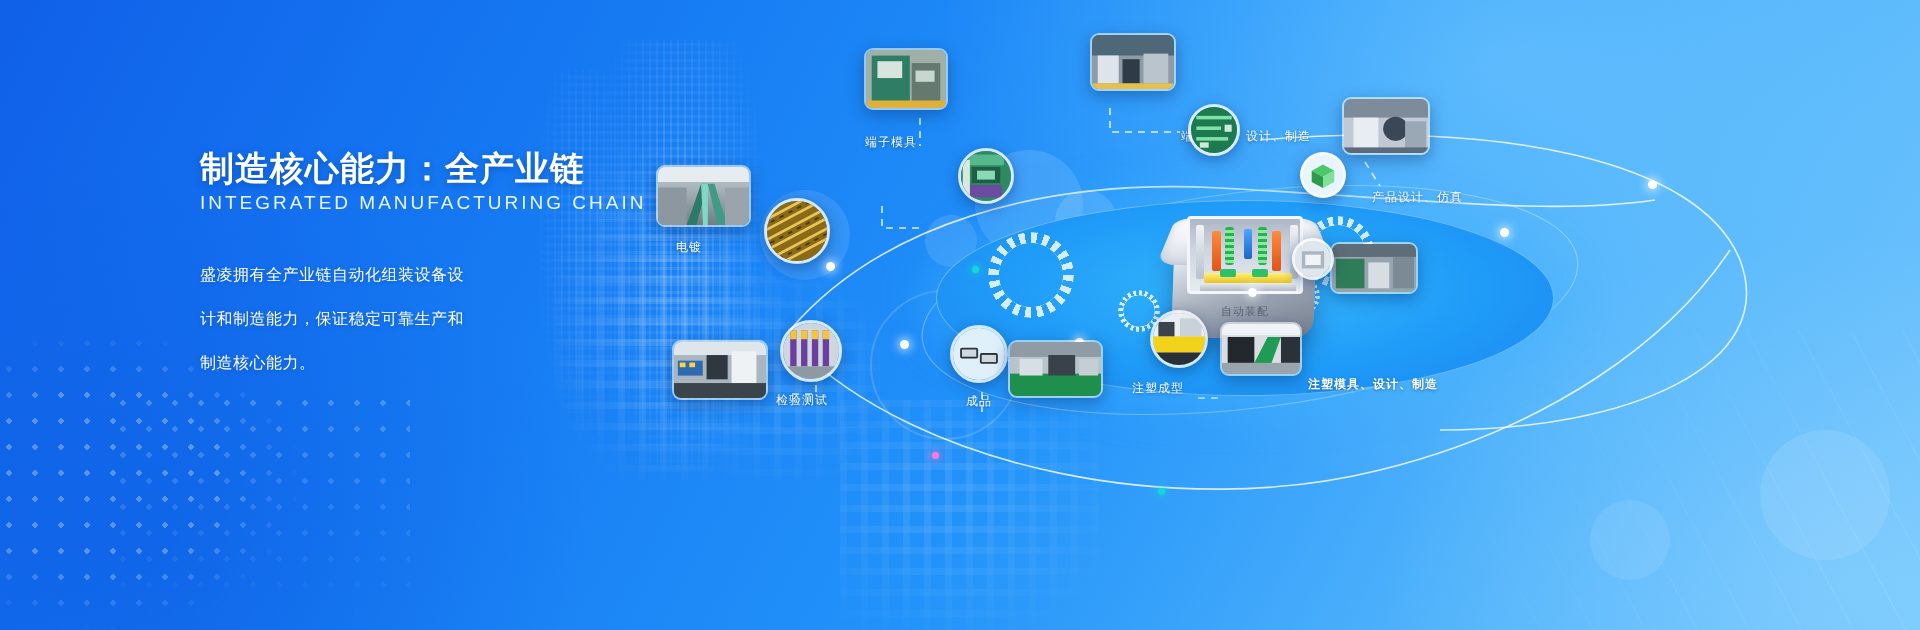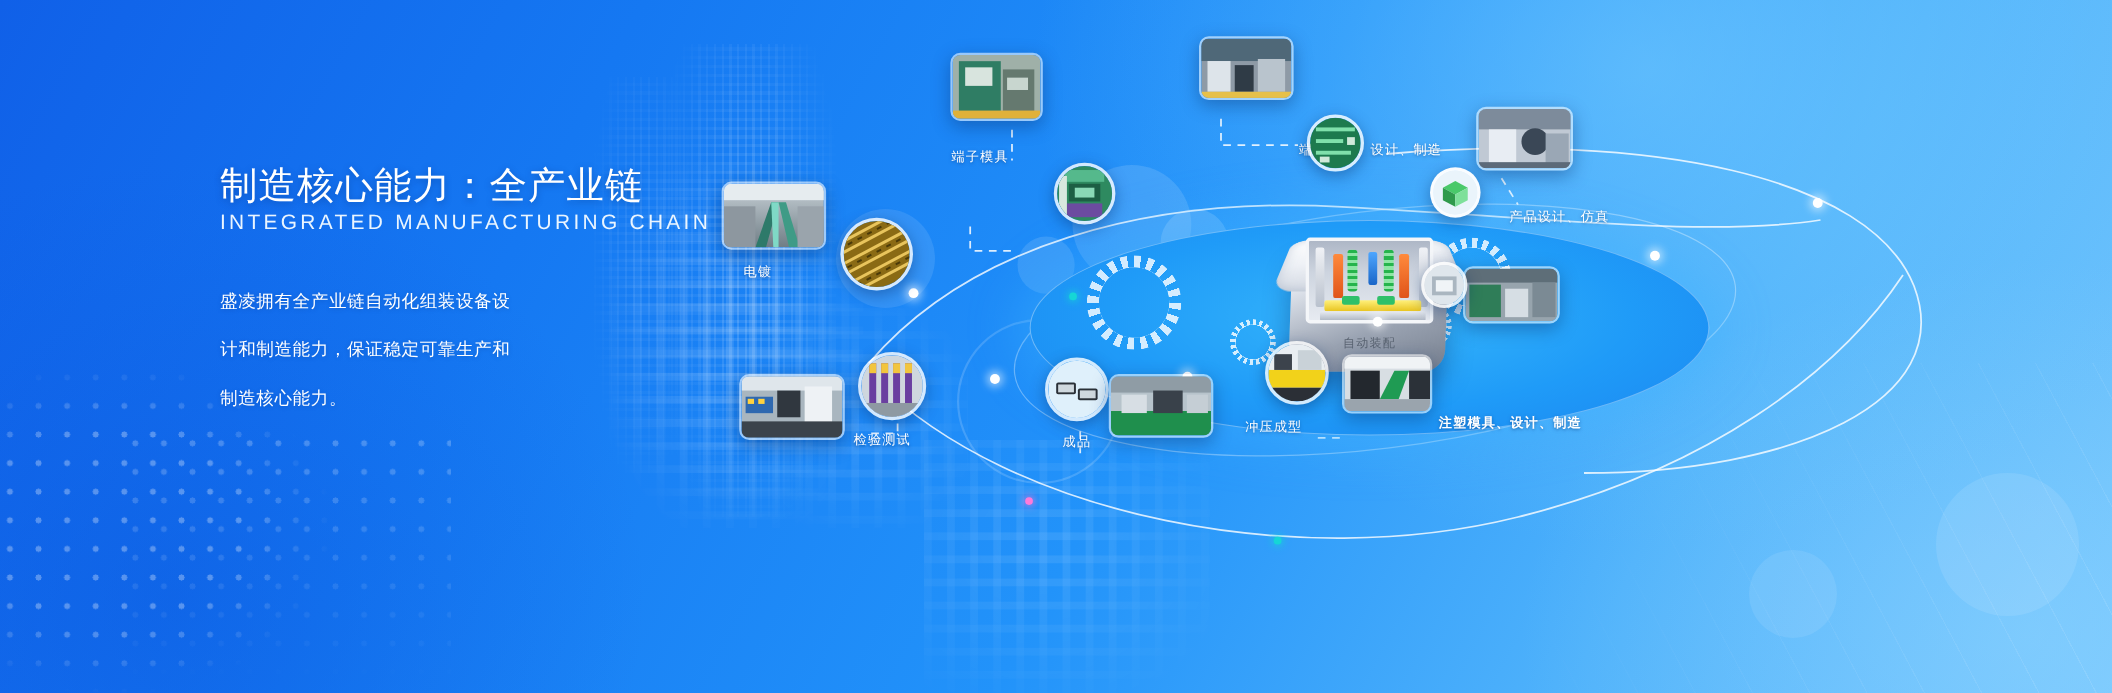--- a/index.html
+++ b/index.html
@@ -74,21 +74,21 @@
   .diag {
     position:absolute; right:0; bottom:0; width:640px; height:300px;
     background-image:repeating-linear-gradient(62deg, rgba(255,255,255,0.10) 0 1px, transparent 1px 46px);
     -webkit-mask-image:linear-gradient(300deg,#000 5%,transparent 70%);
     mask-image:linear-gradient(300deg,#000 5%,transparent 70%);
   }
 
   
   .copy { position:absolute; left:200px; top:146px; width:420px; z-index:6; }
   .headline {
-    font-size:34px; font-weight:normal; color:#fff; letter-spacing:1px;
+    font-size:34px; font-weight:bold; color:#fff; letter-spacing:1px;
     text-shadow:0 2px 7px rgba(5,45,120,0.40);
     white-space:nowrap;
   }
   .subhead {
     font-size:19px; color:#eaf5ff; letter-spacing:3.0px; font-weight:400;
     white-space:nowrap;
   }
   .bodycopy {
     margin-top:39px;
     font-size:16px; line-height:44px; color:#ffffff; letter-spacing:.5px;
@@ -429,21 +429,21 @@
     <div class="node" style="left:530px; top:310px;">
       <div class="photo-circ" style="width:58px; height:58px;">
         <svg class="ph" viewBox="0 0 58 58">
           <rect width="58" height="58" fill="#e9eef2"></rect>
           <rect x="0" y="26" width="58" height="18" fill="#f2d21a"></rect>
           <rect x="0" y="44" width="58" height="14" fill="#2b2f36"></rect>
           <rect x="6" y="10" width="18" height="16" fill="#3c434c"></rect>
           <rect x="30" y="6" width="24" height="20" fill="#c9d2d8"></rect>
         </svg>
       </div>
-      <div class="node-label" style="left:-18px; top:70px;">冲压成型</div>
+      <div class="node-label" style="left:-18px; top:70px;">注塑成型</div>
     </div>
 
     <div class="node" style="left:600px; top:322px;">
       <div class="photo-rect" style="width:82px; height:54px;">
         <svg class="ph" viewBox="0 0 82 54" preserveAspectRatio="none">
           <rect width="82" height="54" fill="#d8dee3"></rect>
           <rect x="0" y="0" width="82" height="12" fill="#f0f3f5"></rect>
           <rect x="6" y="14" width="28" height="28" fill="#23282e"></rect>
           <polygon points="34,42 48,14 62,14 52,42" fill="#1f9b53"></polygon>
           <rect x="62" y="14" width="20" height="28" fill="#2b3138"></rect>

